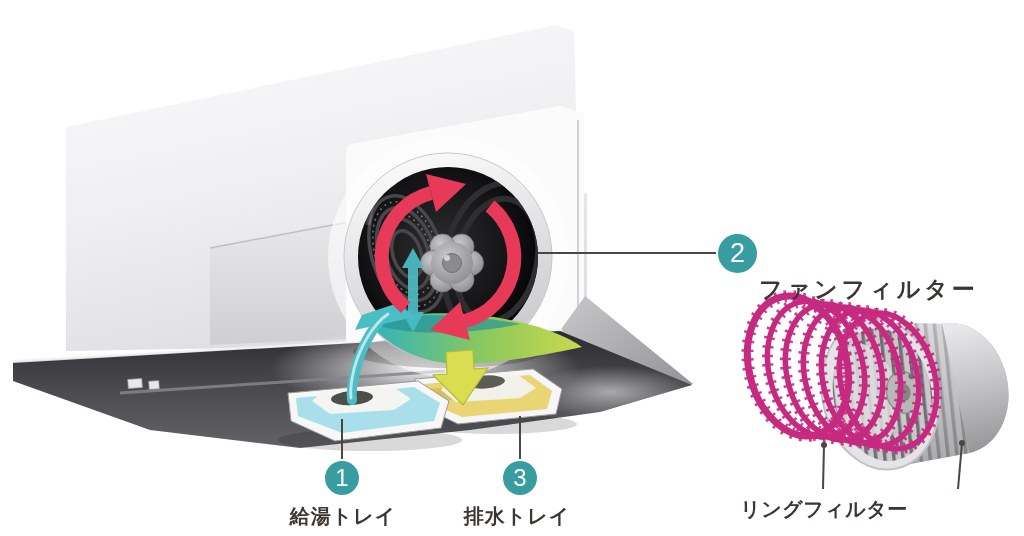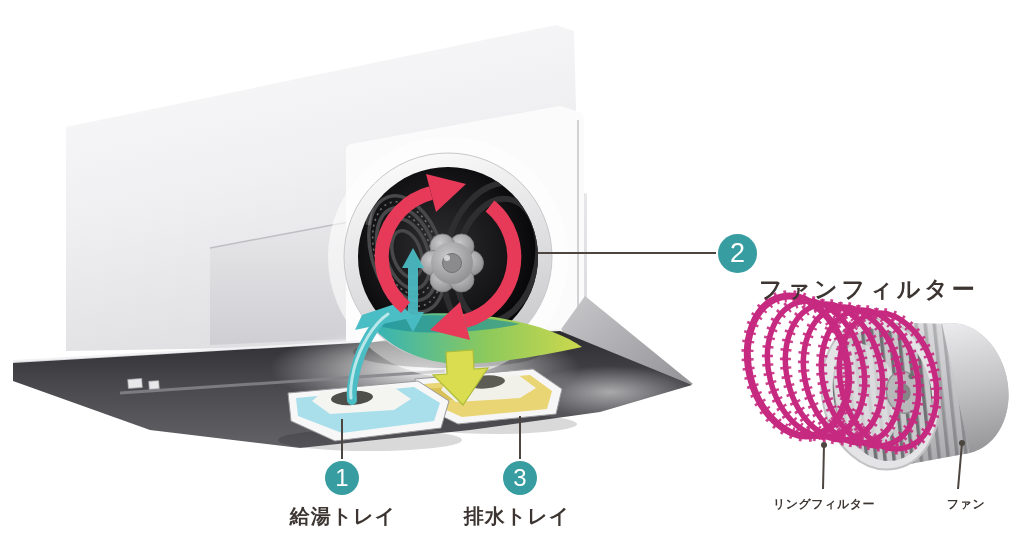--- a/index.html
+++ b/index.html
@@ -28,21 +28,21 @@
   }
   .badge.b1,.badge.b3{width:34px;height:34px;font-size:24px;}
   .badge.b2{width:39px;height:39px;font-size:27px;}
   .lbl{
     position:absolute;color:var(--label-text);font-weight:700;white-space:nowrap;
   }
   .lbl.fanfilter{left:759px;top:240px;font-size:23px;letter-spacing:4px;margin-top:34px;}
   .lbl.tray{width:170px;text-align:center;top:503px;font-size:20px;letter-spacing:1px;}
   .lbl.hot{left:258px;}
   .lbl.drain{left:432px;}
-  .lbl.small{top:496px;font-size:12px;text-align:center;letter-spacing:0.5px;}
+  .lbl.small{top:496px;font-size:20px;text-align:center;letter-spacing:0.5px;}
   .lbl.ring{left:730px;width:188px;}
   .lbl.fan{left:916px;width:100px;}
 </style>
 </head>
 <body>
 
 <div class="stage">
 
 <svg width="1024" height="536" viewBox="0 0 1024 536">
   <defs>
@@ -274,15 +274,14 @@
 <div class="badge b1" style="left:325px;top:461px;">1</div>
 <div class="lbl tray hot">給湯トレイ</div>
 
 <div class="badge b2" style="left:718px;top:234px;">2</div>
 <div class="lbl fanfilter">ファンフィルター</div>
 
 <div class="badge b3" style="left:503px;top:461px;">3</div>
 <div class="lbl tray drain">排水トレイ</div>
 
 <div class="lbl small ring">リングフィルター</div>
-<div class="lbl small fan">ファン</div>
 
 </div>
 
 </body></html>

